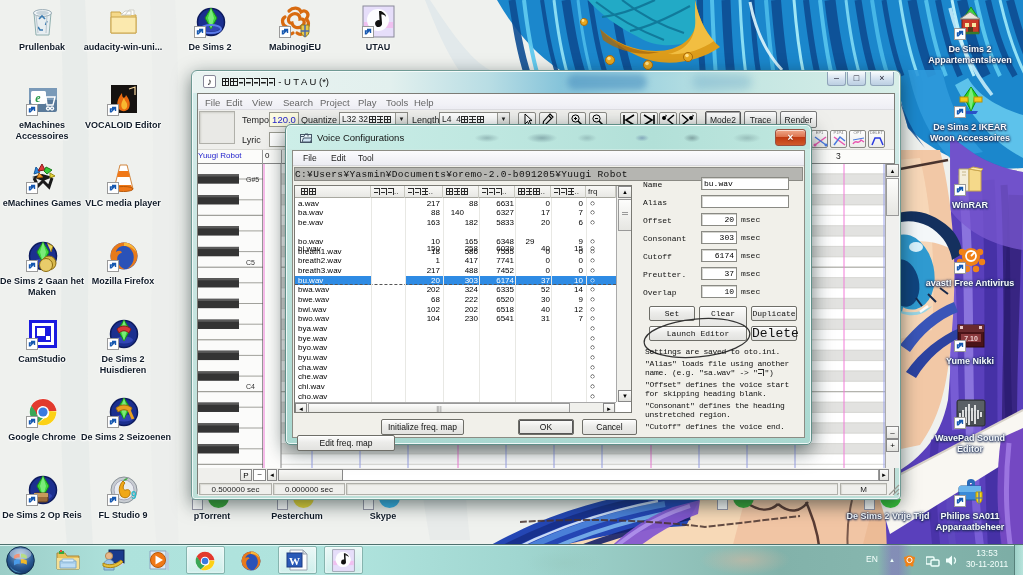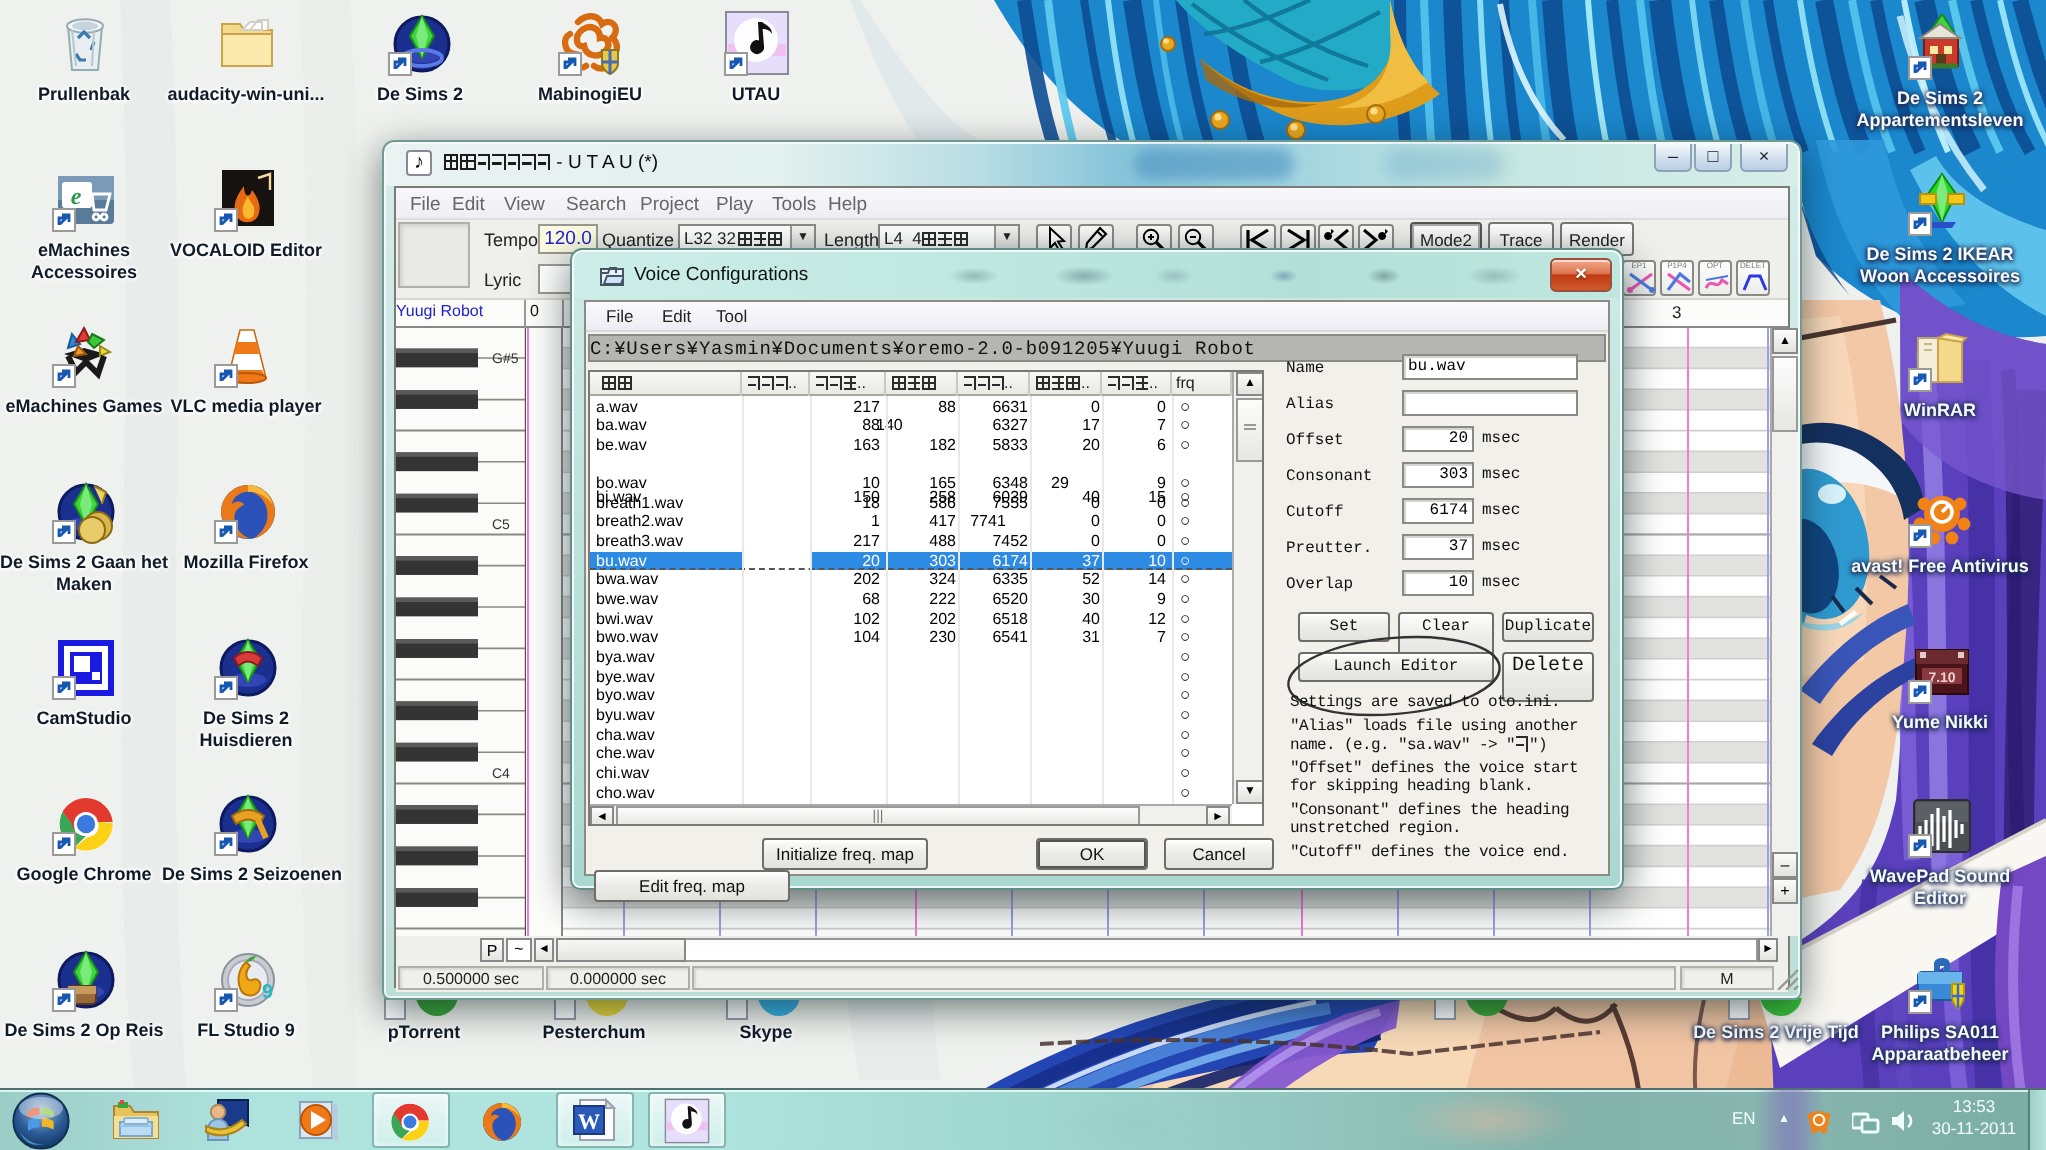--- a/index.html
+++ b/index.html
@@ -756,21 +756,21 @@
             <span class="abs" style="left:105px;width:40px;text-align:right">217</span>
             <span class="abs" style="left:143px;width:40px;text-align:right">88</span>
             <span class="abs" style="left:179px;width:40px;text-align:right">6631</span>
             <span class="abs" style="left:215px;width:40px;text-align:right">0</span>
             <span class="abs" style="left:248px;width:40px;text-align:right">0</span>
             <span class="abs" style="left:295px;font-size:8.5px">○</span>
           </div>
           <div class="abs" style="left:0;top:22.1px;width:321px;height:9.65px;;line-height:9.7px;white-space:nowrap">
             <span class="abs" style="left:3px">ba.wav</span>
             <span class="abs" style="left:105px;width:40px;text-align:right">88</span>
-            <span class="abs" style="left:143px;width:40px;text-align:left">140</span>
+            <span class="abs" style="left:129px;width:40px;text-align:right">140</span>
             <span class="abs" style="left:179px;width:40px;text-align:right">6327</span>
             <span class="abs" style="left:215px;width:40px;text-align:right">17</span>
             <span class="abs" style="left:248px;width:40px;text-align:right">7</span>
             <span class="abs" style="left:295px;font-size:8.5px">○</span>
           </div>
           <div class="abs" style="left:0;top:31.8px;width:321px;height:9.65px;;line-height:9.7px;white-space:nowrap">
             <span class="abs" style="left:3px">be.wav</span>
             <span class="abs" style="left:105px;width:40px;text-align:right">163</span>
             <span class="abs" style="left:143px;width:40px;text-align:right">182</span>
             <span class="abs" style="left:179px;width:40px;text-align:right">5833</span>
@@ -802,21 +802,21 @@
             <span class="abs" style="left:143px;width:40px;text-align:right">586</span>
             <span class="abs" style="left:179px;width:40px;text-align:right">7555</span>
             <span class="abs" style="left:215px;width:40px;text-align:right">0</span>
             <span class="abs" style="left:248px;width:40px;text-align:right">0</span>
             <span class="abs" style="left:295px;font-size:8.5px">○</span>
           </div>
           <div class="abs" style="left:0;top:70.4px;width:321px;height:9.65px;;line-height:9.7px;white-space:nowrap">
             <span class="abs" style="left:3px">breath2.wav</span>
             <span class="abs" style="left:105px;width:40px;text-align:right">1</span>
             <span class="abs" style="left:143px;width:40px;text-align:right">417</span>
-            <span class="abs" style="left:179px;width:40px;text-align:center">7741</span>
+            <span class="abs" style="left:179px;width:40px;text-align:right">7741</span>
             <span class="abs" style="left:215px;width:40px;text-align:right">0</span>
             <span class="abs" style="left:248px;width:40px;text-align:right">0</span>
             <span class="abs" style="left:295px;font-size:8.5px">○</span>
           </div>
           <div class="abs" style="left:0;top:80.0px;width:321px;height:9.65px;;line-height:9.7px;white-space:nowrap">
             <span class="abs" style="left:3px">breath3.wav</span>
             <span class="abs" style="left:105px;width:40px;text-align:right">217</span>
             <span class="abs" style="left:143px;width:40px;text-align:right">488</span>
             <span class="abs" style="left:179px;width:40px;text-align:right">7452</span>
             <span class="abs" style="left:215px;width:40px;text-align:right">0</span>
@@ -938,21 +938,21 @@
         <div class="fld mono" style="left:408px;top:98px;width:36px;height:13px;font-size:8px;line-height:12px;text-align:right;padding-right:2px">6174</div>
         <div class="lab mono" style="left:448px;top:100px;font-size:8px">msec</div>
         <div class="fld mono" style="left:408px;top:116px;width:36px;height:13px;font-size:8px;line-height:12px;text-align:right;padding-right:2px">37</div>
         <div class="lab mono" style="left:448px;top:118px;font-size:8px">msec</div>
         <div class="fld mono" style="left:408px;top:134px;width:36px;height:13px;font-size:8px;line-height:12px;text-align:right;padding-right:2px">10</div>
         <div class="lab mono" style="left:448px;top:136px;font-size:8px">msec</div>
         <div class="btn mono" style="left:356px;top:155px;width:46px;height:15px;line-height:14px;font-size:8px">Set</div>
         <div class="btn mono" style="left:406px;top:155px;width:48px;height:28px;line-height:14px;font-size:8px">Clear</div>
         <div class="btn mono" style="left:458px;top:155px;width:46px;height:15px;line-height:14px;font-size:8px">Duplicate</div>
         <div class="btn mono" style="left:356px;top:175px;width:98px;height:15px;line-height:14px;font-size:8px">Launch Editor</div>
-        <div class="btn mono" style="left:458px;top:175px;width:46px;height:25px;line-height:14px;font-size:10px">Delete</div>
+        <div class="btn mono" style="left:458px;top:175px;width:46px;height:15px;line-height:14px;font-size:13px">Delete</div>
         <svg class="abs" style="left:348px;top:163px" width="112" height="48" viewBox="0 0 112 48">
           <ellipse cx="56" cy="24" rx="53" ry="19" fill="none" stroke="#333" stroke-width="1.2" transform="rotate(-5 56 24)"></ellipse>
         </svg>
         <div class="abs mono" style="left:352px;top:196px;font-size:8px;color:#111;white-space:nowrap;letter-spacing:-0.3px">Settings are saved to oto.ini.</div>
         <div class="abs mono" style="left:352px;top:208px;font-size:8px;color:#111;white-space:nowrap;letter-spacing:-0.3px">″Alias″ loads file using another</div>
         <div class="abs mono" style="left:352px;top:217px;font-size:8px;color:#111;white-space:nowrap;letter-spacing:-0.3px">name. (e.g. ″sa.wav″ -&gt; ″<i class="t"></i>″)</div>
         <div class="abs mono" style="left:352px;top:229px;font-size:8px;color:#111;white-space:nowrap;letter-spacing:-0.3px">″Offset″ defines the voice start</div>
         <div class="abs mono" style="left:352px;top:238px;font-size:8px;color:#111;white-space:nowrap;letter-spacing:-0.3px">for skipping heading blank.</div>
         <div class="abs mono" style="left:352px;top:250px;font-size:8px;color:#111;white-space:nowrap;letter-spacing:-0.3px">″Consonant″ defines the heading</div>
         <div class="abs mono" style="left:352px;top:259px;font-size:8px;color:#111;white-space:nowrap;letter-spacing:-0.3px">unstretched region.</div>

